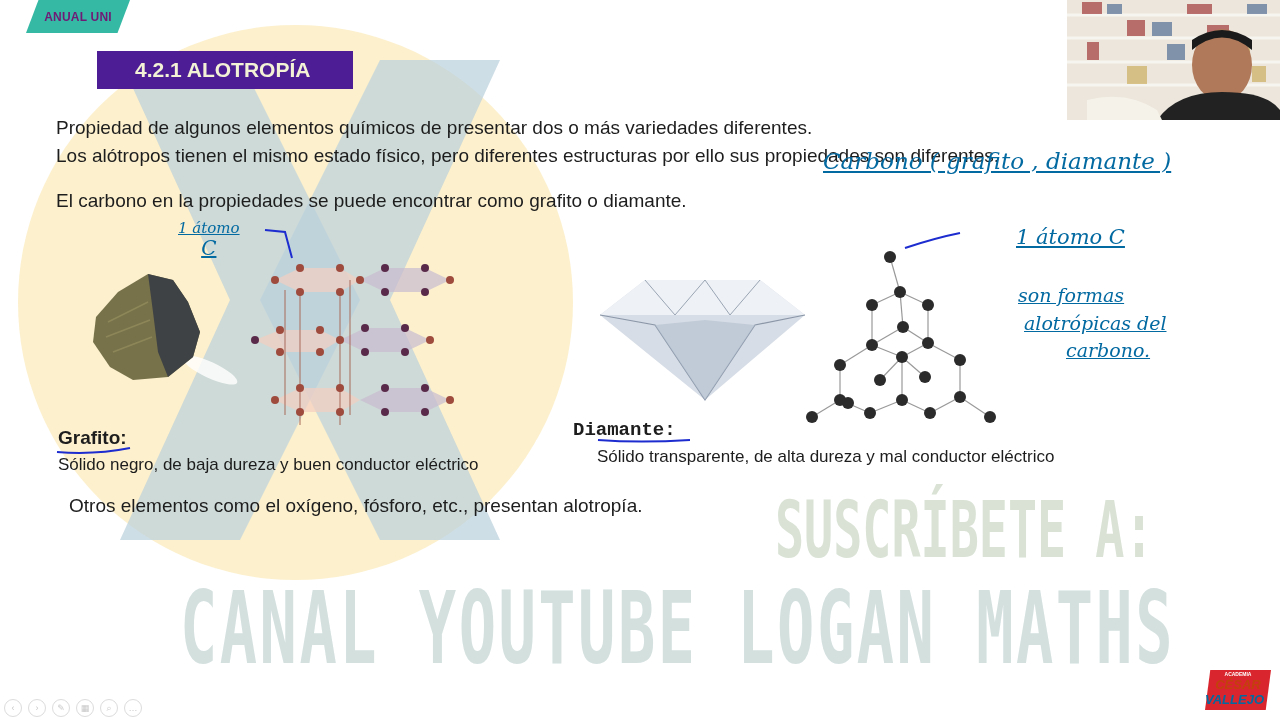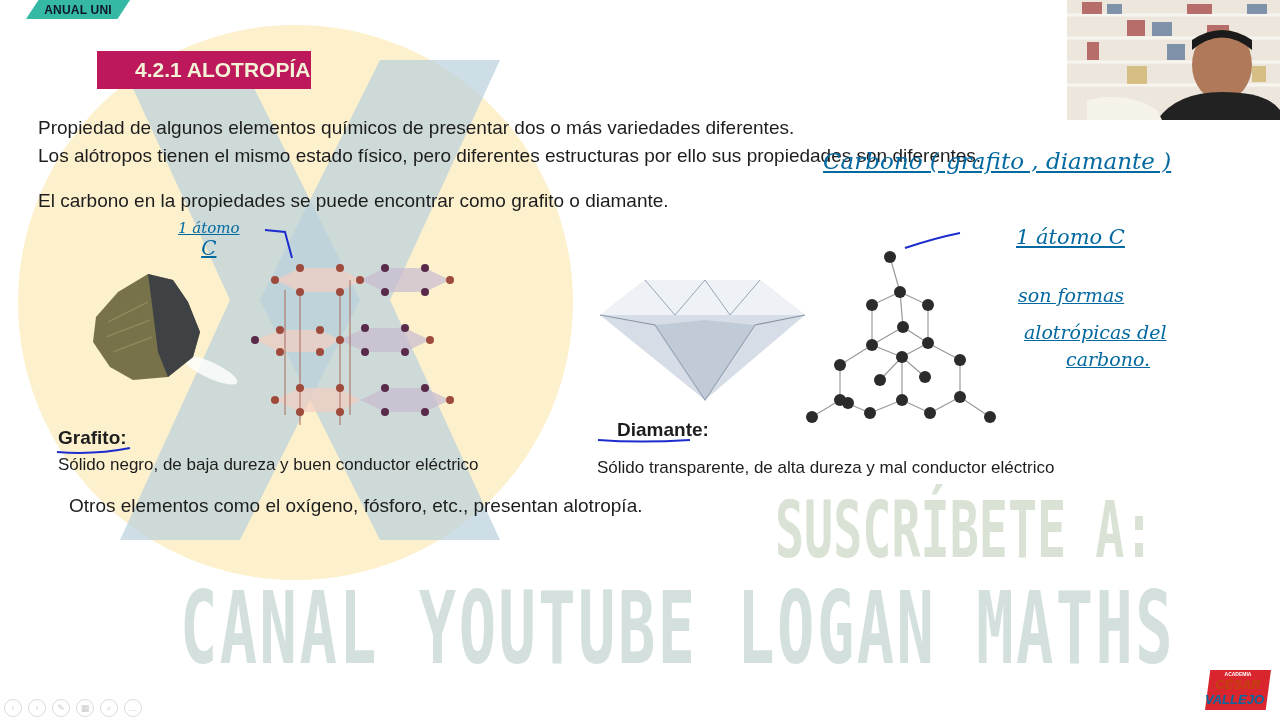--- a/index.html
+++ b/index.html
@@ -6,40 +6,40 @@
   html, body { width: 1280px; height: 720px; overflow: hidden; background: #ffffff; }
   body { position: relative; font-family: "Liberation Sans", "DejaVu Sans", sans-serif; color: #1a1a1a; }
 
   
   .wm { position: absolute; pointer-events: none; }
   .wm-circle { left: 18px; top: 25px; width: 555px; height: 555px; border-radius: 50%; background: #fbedc4; opacity: 0.85; }
   .wm-x { left: 60px; top: 40px; width: 500px; height: 520px; }
   .wm-canal { left: 180px; top: 570px; width: 1000px; font-family: "DejaVu Sans Mono", monospace; font-size: 100px; letter-spacing: 4px; color: #c5d6d4; opacity: 0.75; font-weight: bold; transform: scaleX(0.62); transform-origin: left top; white-space: nowrap; }
   .wm-sub { left: 775px; top: 485px; font-family: "DejaVu Sans Mono", monospace; font-size: 78px; color: #cdd9c7; opacity: 0.75; font-weight: bold; transform: scaleX(0.62); transform-origin: left top; white-space: nowrap; }
 
-  .tag { position: absolute; left: 26px; top: 0; width: 104px; height: 19px; background: #35b9a5; clip-path: polygon(12% 0, 100% 0, 88% 100%, 0 100%); display:flex; align-items:center; justify-content:center; color:#0f172a; font-weight:bold; font-size: 12px; letter-spacing: 0.2px; }
-
-  .title { position: absolute; left: 97px; top: 51px; width: 214px; height: 38px; background: #be185d; color: #f3f1d6; font-weight: bold; font-size: 21px; display:flex; align-items:center; padding-left: 38px; }
-
-  .text { position: absolute; font-size: 19px; color: #1d1d1d; white-space: nowrap; line-height: 1.25; }
+  .tag { position: absolute; left: 26px; top: 0; width: 104px; height: 33px; background: #35b9a5; clip-path: polygon(12% 0, 100% 0, 88% 100%, 0 100%); display:flex; align-items:center; justify-content:center; color:#701a75; font-weight:bold; font-size: 12px; letter-spacing: 0.2px; }
+
+  .title { position: absolute; left: 97px; top: 51px; width: 256px; height: 38px; background: #4c1d95; color: #f3f1d6; font-weight: bold; font-size: 21px; display:flex; align-items:center; padding-left: 38px; }
+
+  .text { position: absolute; font-size: 19px; color: #1d1d1d; white-space: nowrap; line-height: 1.25; margin-left: 18px; }
   .l1 { left: 38px; top: 116px; }
   .l2 { left: 38px; top: 144px; }
   .l3 { left: 38px; top: 189px; }
 
   .graphite-rock { position:absolute; left: 88px; top: 272px; width: 115px; height: 110px; }
   .graphite-struct { position:absolute; left: 240px; top: 250px; width: 230px; height: 190px; }
   .diamond-gem { position:absolute; left: 595px; top: 270px; width: 215px; height: 135px; }
   .diamond-struct { position:absolute; left: 800px; top: 245px; width: 200px; height: 185px; }
 
   .label { position: absolute; font-weight: bold; font-size: 19px; color: #1d1d1d; }
   .g-label { left: 58px; top: 427px; }
-  .d-label { left: 617px; top: 419px; }
+  .d-label { left: 573px; top: 419px; font-family: Liberation Mono, monospace; }
   .desc { position:absolute; font-size: 17px; color:#1d1d1d; white-space: nowrap; }
   .g-desc { left: 58px; top: 455px; }
-  .d-desc { left: 597px; top: 458px; }
+  .d-desc { left: 597px; top: 447px; }
   .other { position:absolute; left: 69px; top: 495px; font-size: 19px; color:#1d1d1d; white-space: nowrap; }
 
   .ink { position: absolute; font-family: "DejaVu Serif", serif; font-style: italic; color: #0369a1; white-space: nowrap; text-decoration: underline; }
   .ink-carbono { left: 823px; top: 148px; font-size: 23px; }
   .ink-atomo1 { left: 178px; top: 220px; font-size: 15px; line-height: 1.1; text-align:center; }
   .ink-atomo2 { left: 972px; top: 225px; font-size: 21px; margin-left: 44px; }
   .ink-note { left: 996px; top: 282px; font-size: 19px; line-height: 1.45; }
 
   .webcam { position: absolute; left: 1067px; top: 0; width: 213px; height: 120px; overflow: hidden; background: #e9e4da; }
 
@@ -193,21 +193,21 @@
 <div class="other">Otros elementos como el oxígeno, fósforo, etc., presentan alotropía.</div>
 
 <div class="ink ink-carbono">Carbono ( grafito , diamante )</div>
 <div class="ink ink-atomo1">
   <div>1 átomo</div>
   <div style="font-size:20px;">C</div>
 </div>
 <div class="ink ink-atomo2">1 átomo C</div>
 <div class="ink ink-note">
   <div style="padding-left:22px;">son formas</div>
-  <div style="padding-left:28px;margin-top:9px;">alotrópicas del</div>
+  <div style="padding-left:28px;">alotrópicas del</div>
   <div style="padding-left:70px;">carbono.</div>
 </div>
 
 <svg style="position:absolute;left:0;top:0;width:1280px;height:720px;pointer-events:none;">
   <path d="M265 230 L285 232 L292 258" stroke="#1c2ccf" stroke-width="2" fill="none"></path>
   <path d="M960 233 Q935 238 905 248" stroke="#1c2ccf" stroke-width="2" fill="none"></path>
   <path d="M57 452 Q95 455 130 448" stroke="#1c2ccf" stroke-width="2" fill="none"></path>
   <path d="M598 440 Q640 443 690 440" stroke="#1c2ccf" stroke-width="2" fill="none"></path>
 </svg>
 

